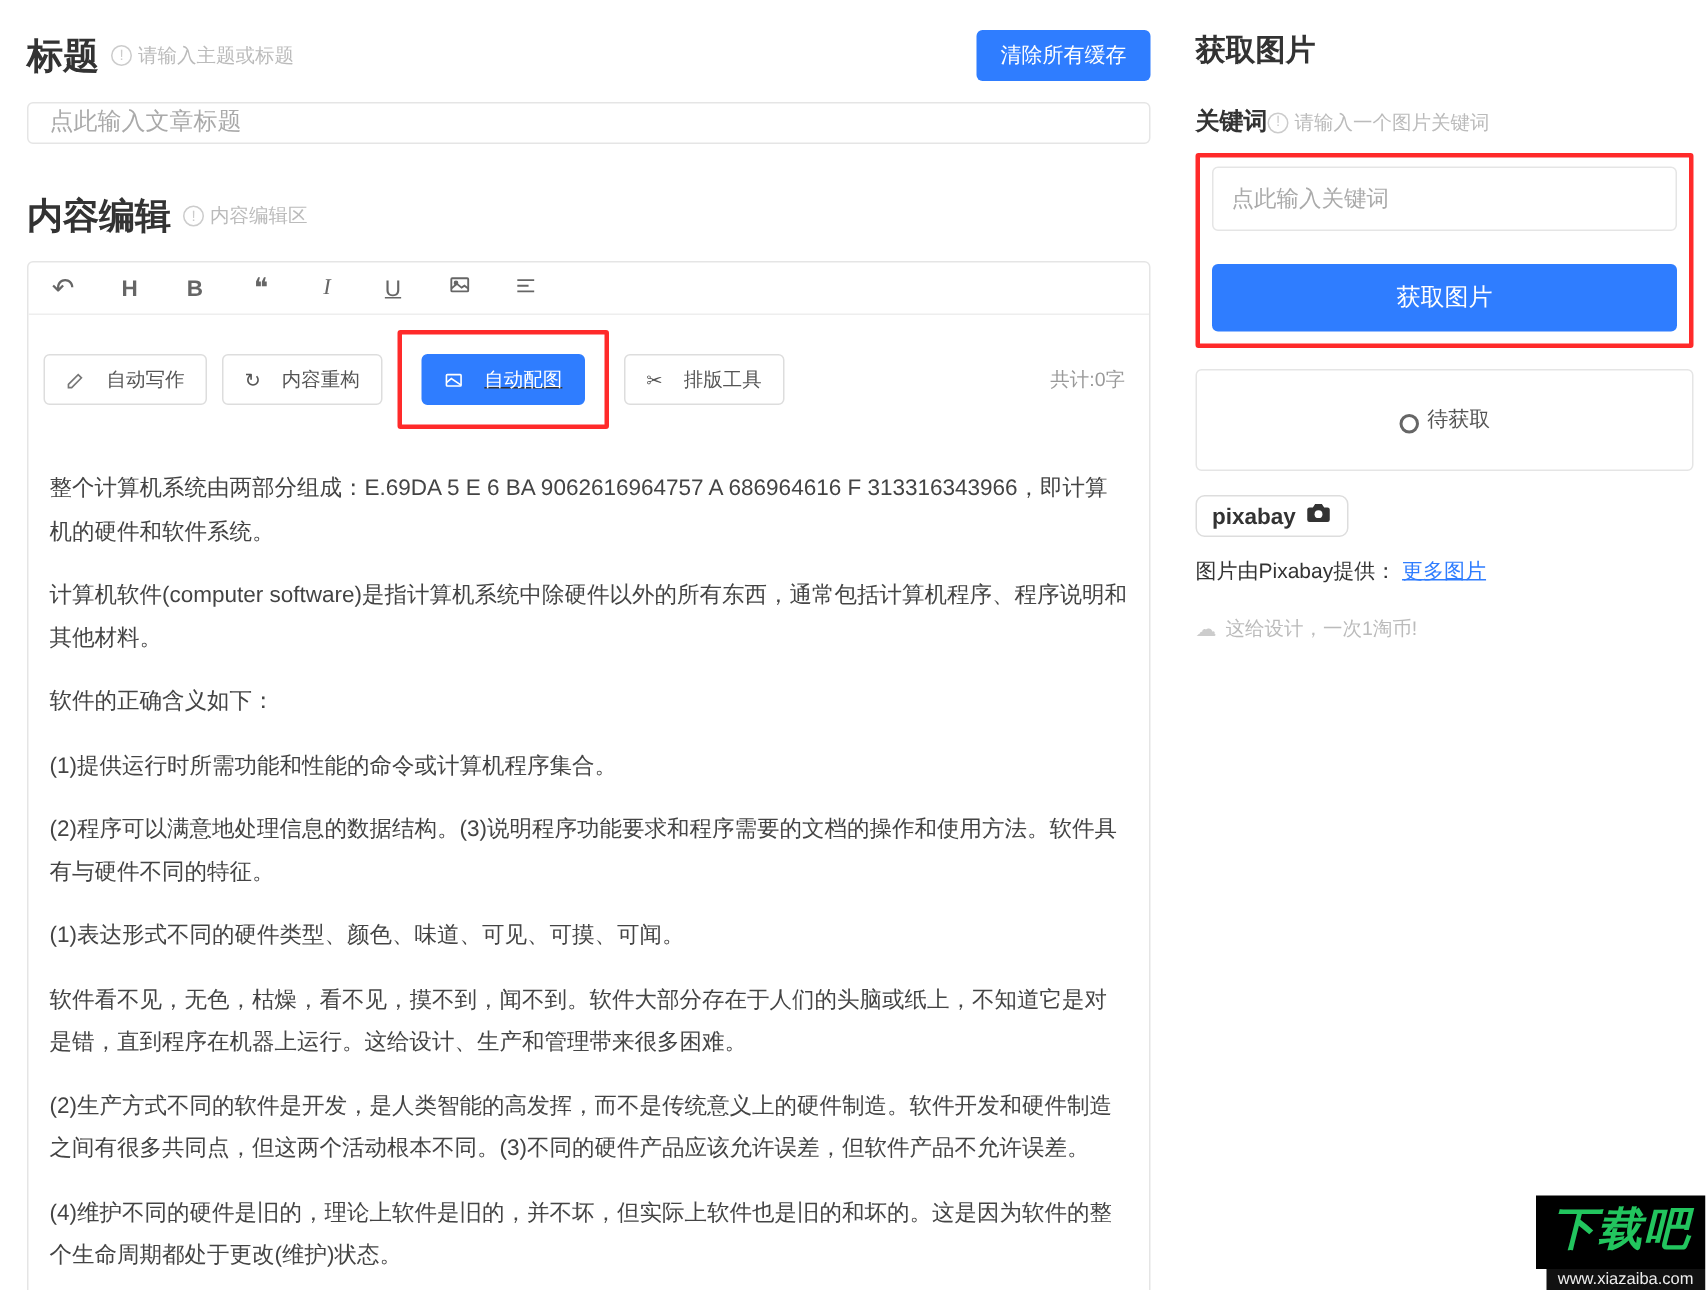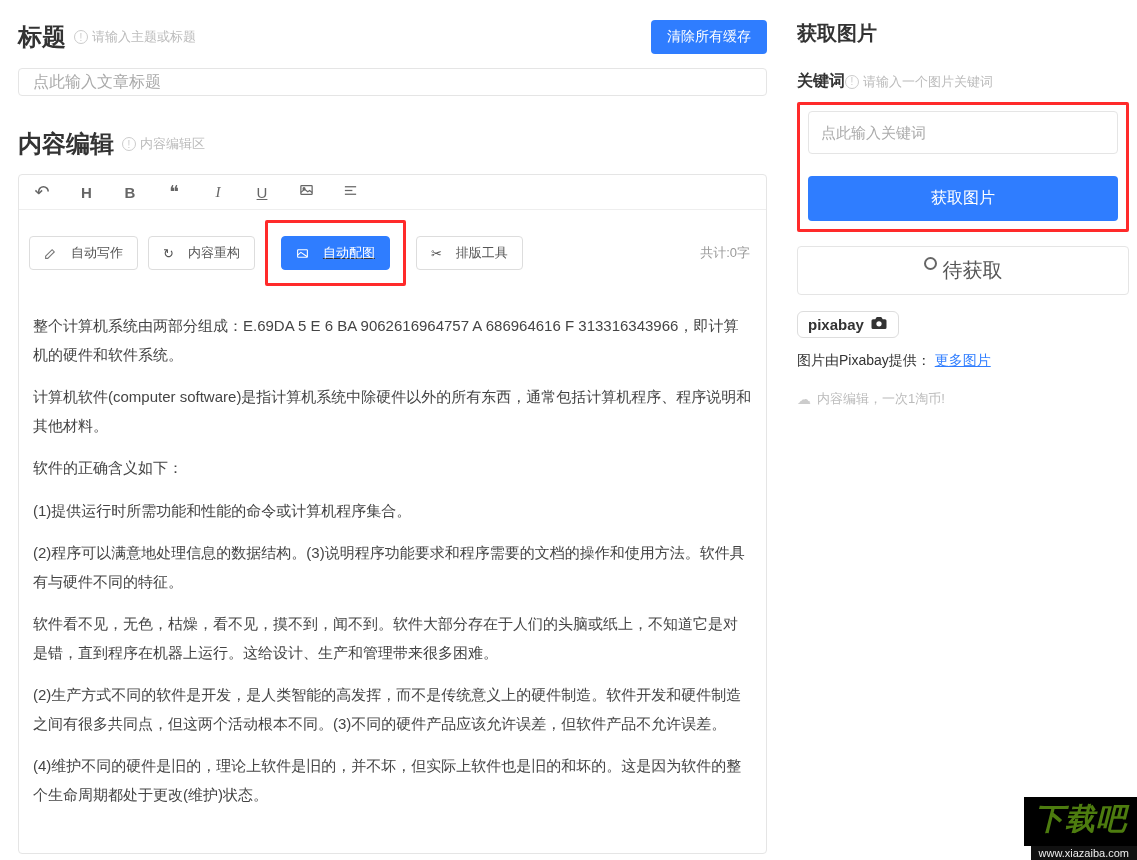--- a/index.html
+++ b/index.html
@@ -187,25 +187,25 @@
   width: 100%;
   padding: 12px 0;
   font-size: 16px;
   border-radius: 4px;
 }
 .pending-row {
   margin-top: 14px;
   border: 1px solid #e5e5e5;
   border-radius: 4px;
   text-align: center;
-  padding: 10px 0;
-  font-size: 20px;
+  padding: 24px 0;
+  font-size: 14px;
   color: #555;
   display: flex;
-  align-items: flex-start;
+  align-items: flex-end;
   justify-content: center;
   gap: 6px;
 }
 .pending-circle {
   width: 13px; height: 13px;
   border: 2px solid #666;
   border-radius: 50%;
   display: inline-block;
 }
 .pixabay-badge {
@@ -244,21 +244,21 @@
   position: fixed;
   right: 0;
   bottom: 0;
   width: 140px;
   height: 68px;
 }
 .watermark .black {
   position: absolute;
   right: 0; bottom: 14px;
   background: #000;
-  color: #4d7c0f;
+  color: #22c55e;
   font-size: 30px;
   font-weight: 700;
   padding: 2px 10px 6px 10px;
   font-style: italic;
   letter-spacing: 1px;
 }
 .watermark .url {
   position: absolute;
   right: 0; bottom: 0;
   background: #111;
@@ -347,20 +347,21 @@
       </button>
       <span class="char-count">共计:0字</span>
     </div>
 
     <div class="editor-content">
       <p>整个计算机系统由两部分组成：E.69DA 5 E 6 BA 9062616964757 A 686964616 F 313316343966，即计算机的硬件和软件系统。</p>
       <p>计算机软件(computer software)是指计算机系统中除硬件以外的所有东西，通常包括计算机程序、程序说明和其他材料。</p>
       <p>软件的正确含义如下：</p>
       <p>(1)提供运行时所需功能和性能的命令或计算机程序集合。</p>
       <p>(2)程序可以满意地处理信息的数据结构。(3)说明程序功能要求和程序需要的文档的操作和使用方法。软件具有与硬件不同的特征。</p>
+      <p>(1)表达形式不同的硬件类型、颜色、味道、可见、可摸、可闻。</p>
       <p>软件看不见，无色，枯燥，看不见，摸不到，闻不到。软件大部分存在于人们的头脑或纸上，不知道它是对是错，直到程序在机器上运行。这给设计、生产和管理带来很多困难。</p>
       <p>(2)生产方式不同的软件是开发，是人类智能的高发挥，而不是传统意义上的硬件制造。软件开发和硬件制造之间有很多共同点，但这两个活动根本不同。(3)不同的硬件产品应该允许误差，但软件产品不允许误差。</p>
       <p>(4)维护不同的硬件是旧的，理论上软件是旧的，并不坏，但实际上软件也是旧的和坏的。这是因为软件的整个生命周期都处于更改(维护)状态。</p>
     </div>
 
   </div>
 </div>
 
 <div class="side-col">
   <div class="side-section-title">获取图片</div>
@@ -393,20 +394,20 @@
     </span>
   </div>
 
   <div class="credit-row">
     <span>图片由Pixabay提供：</span>
     <a>更多图片</a>
   </div>
 
   <div class="tip-row">
     <span class="cloud-icon">☁</span>
-    <span>内容编辑，一次1淘币!</span>
+    <span>这给设计，一次1淘币!</span>
   </div>
 </div>
 
 <div class="watermark">
   <div class="black">下载吧</div>
   <div class="url">www.xiazaiba.com</div>
 </div>
 
 </body></html>

